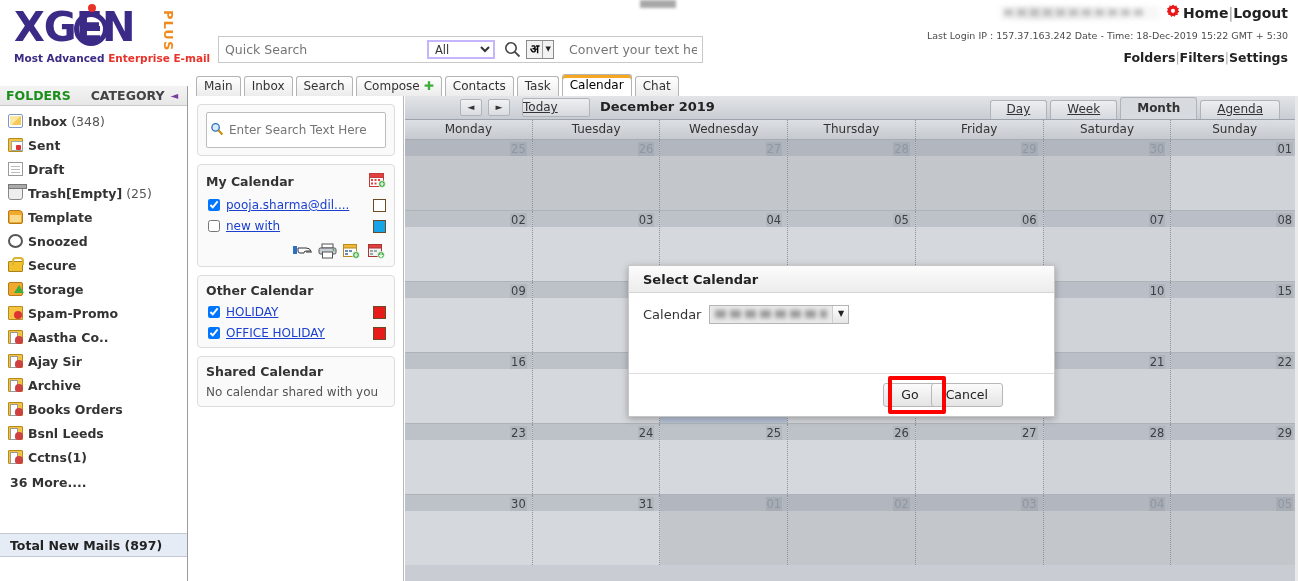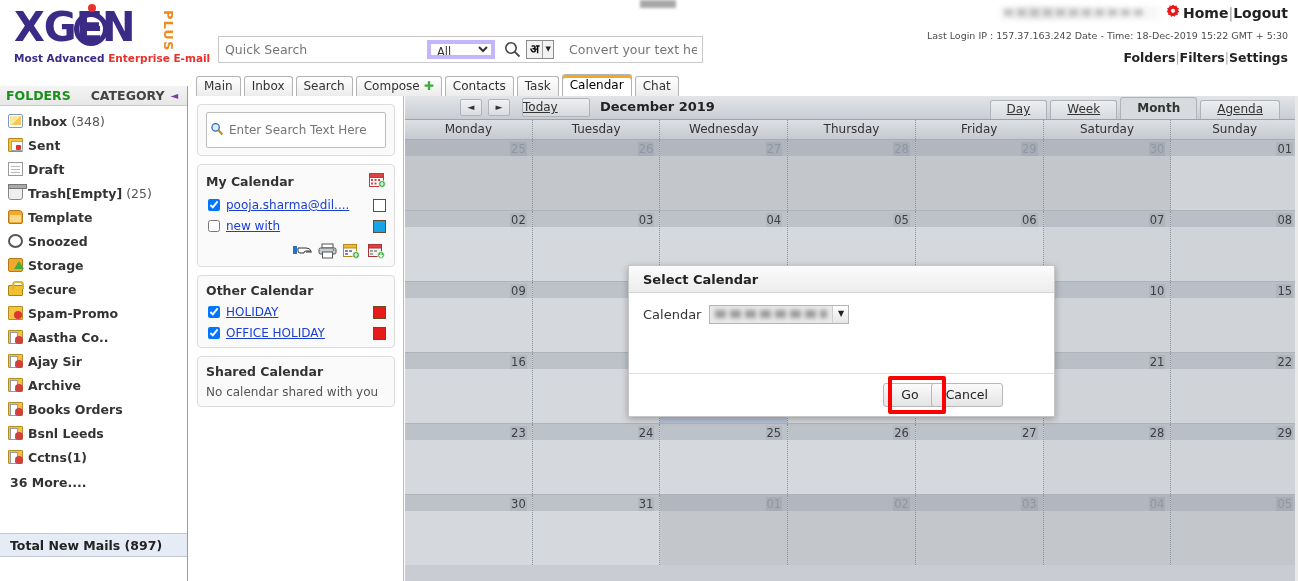--- a/index.html
+++ b/index.html
@@ -43,21 +43,21 @@
     position:absolute; left:218px; top:36px; width:485px; height:27px;
     border:1px solid #c9c9c9; background:#fff;
   }
   #quick-search {
     position:absolute; left:0; top:0; width:172px; height:25px;
     border:none; outline:none; padding:0 6px; font-size:12.5px; color:#888;
     font-family:"DejaVu Sans","Liberation Sans",sans-serif; background:transparent;
   }
   #scope-select {
     position:absolute; left:208px; top:3px; width:68px; height:19px;
-    border:4px solid #c4b5fd; background:#fff; font-size:11.5px; color:#333;
+    border:2px solid #c4b5fd; background:#fff; font-size:11.5px; color:#333;
     font-family:"DejaVu Sans","Liberation Sans",sans-serif; padding:0 2px;
   }
   #search-icon-btn {
     position:absolute; left:285px; top:4px; width:17px; height:17px; cursor:pointer;
   }
   #search-icon-btn svg { display:block; }
   #lang-btn {
     position:absolute; left:307px; top:3px; height:19px; display:flex; align-items:stretch;
     border:1px solid #8a8a8a; background:#f2f2f2; cursor:pointer;
   }
@@ -408,26 +408,26 @@
       </div>
       <div class="fold-item">
         <span class="ico ic-tmpl"></span>
         <span class="lbl">Template</span>
       </div>
       <div class="fold-item">
         <span class="ico ic-snooze"></span>
         <span class="lbl">Snoozed</span>
       </div>
       <div class="fold-item">
+        <span class="ico ic-secure"></span>
+        <span class="lbl">Secure</span>
+      </div>
+      <div class="fold-item">
         <span class="ico ic-storage"></span>
         <span class="lbl">Storage</span>
-      </div>
-      <div class="fold-item">
-        <span class="ico ic-secure"></span>
-        <span class="lbl">Secure</span>
       </div>
       <div class="fold-item">
         <span class="ico ic-spam"></span>
         <span class="lbl">Spam-Promo</span>
       </div>
       <div class="fold-item">
         <span class="ico ic-user"></span>
         <span class="lbl">Aastha Co..</span>
       </div>
       <div class="fold-item">

